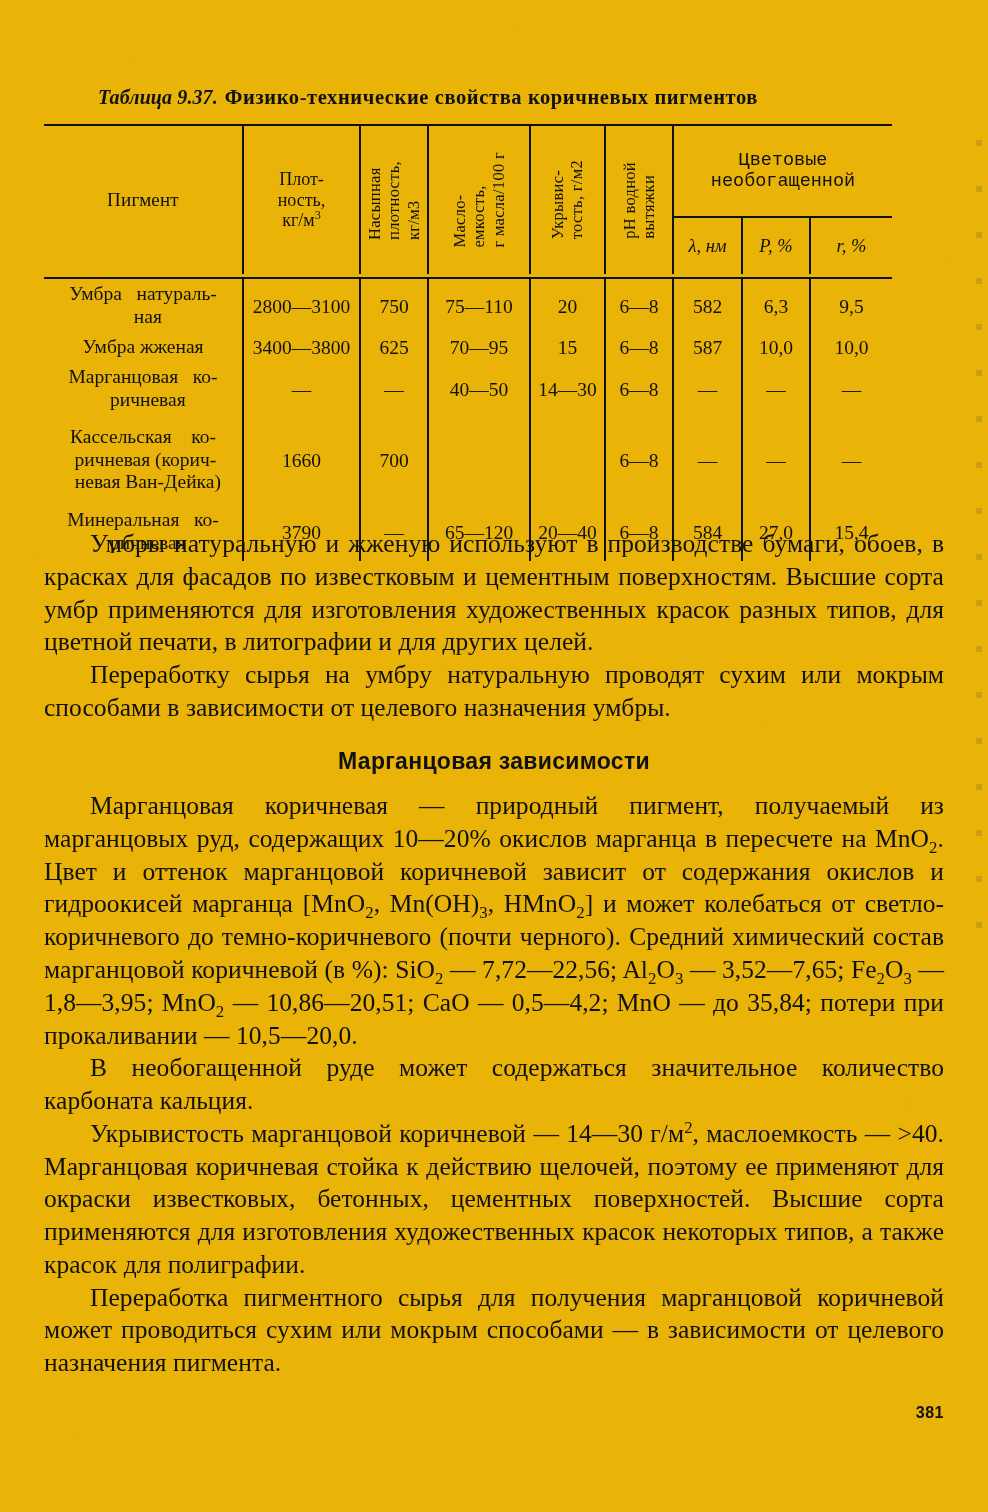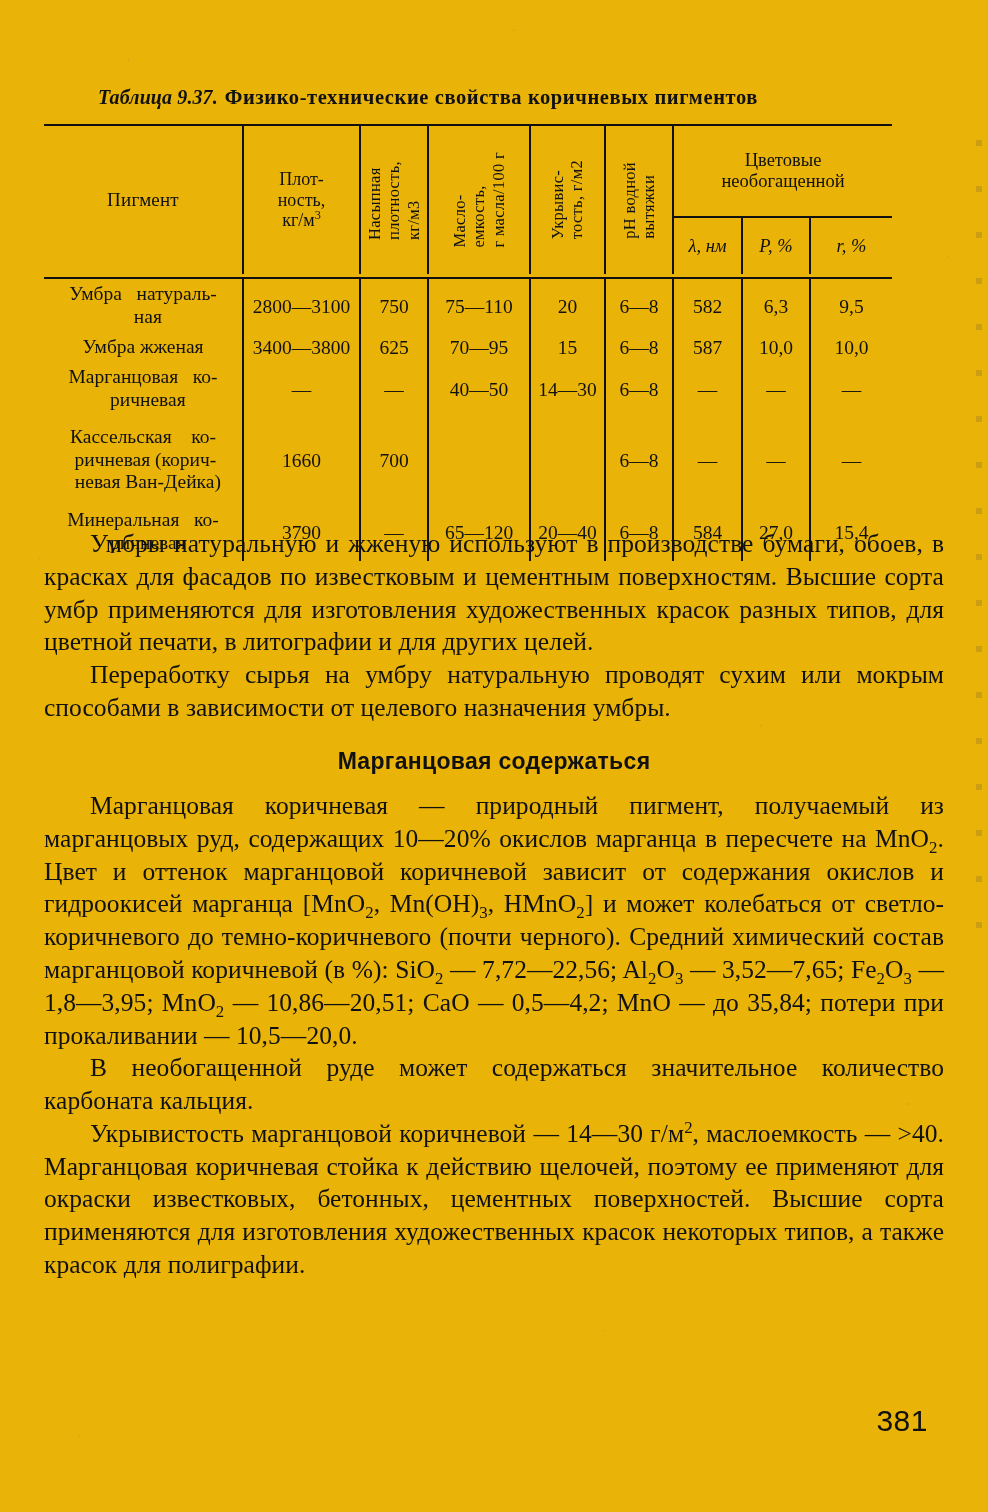--- a/index.html
+++ b/index.html
@@ -94,21 +94,21 @@
   table.tbl td, table.tbl th {
     padding: 0;
     vertical-align: middle;
     font-weight: normal;
     text-align: center;
   }
 
   .rule-top      { border-top: 2.6px solid #111; }
   .rule-head-bot { border-bottom: 2.4px solid #111; }
   .vline-l       { border-left: 2.2px solid #111; }
-  .grp-underline { border-bottom: 2.2px solid #111; }
+  .grp-underline { border-bottom: 2.2px solid #111; font-family: Liberation Mono, monospace; }
 
   
   .hcell {
     height: 148px;
     position: relative;
   }
   .hcell-pigment {
     font-size: 19px;
     letter-spacing: .2px;
   }
@@ -200,25 +200,25 @@
     letter-spacing: .3px;
     text-indent: 0;
   }
 
   sub { font-size: .66em; vertical-align: sub; line-height: 0; }
   sup { font-size: .66em; vertical-align: super; line-height: 0; }
 
   
   #folio {
     position: absolute;
-    right: 60px;
+    right: 44px;
     top: 1404px;
     font-family: "Liberation Sans", sans-serif;
-    font-weight: normal;
-    font-size: 30px;
+    font-weight: bold;
+    font-size: 16px;
     letter-spacing: .5px;
   }
 </style>
 </head>
 <body>
 
 <div id="page">
 
   <div id="caption">
     <span class="cap-label">Таблица 9.37.</span><span class="cap-title">Физико-технические свойства коричневых пигментов</span>
@@ -433,28 +433,29 @@
     </table>
   </div>
 
   <div id="body-text">
 
     <p>Умбры натуральную и жженую используют в производстве бумаги, обоев, в красках для фасадов по известковым и цементным поверхностям. Высшие сорта умбр применяются для изготовления художественных красок разных типов, для цветной печати, в литографии и для других целей.</p>
 
     <p>Переработку сырья на умбру натуральную проводят сухим или мокрым способами в зависимости от целевого назначения умбры.</p>
 
 
-    <h2 class="section-head">Марганцовая  содержаться</h2>
+    <h2 class="section-head">Марганцовая  зависимости</h2>
 
     <p><span>Марганцовая коричневая — природный пигмент, получаемый из марганцовых руд, содержащих 10—20% окислов марганца в пересчете на MnO</span><sub>2</sub><span>. Цвет и оттенок марганцовой коричневой зависит от содержания окислов и гидроокисей марганца [MnO</span><sub>2</sub><span>, Mn(OH)</span><sub>3</sub><span>, HMnO</span><sub>2</sub><span>] и может колебаться от светло-коричневого до темно-коричневого (почти черного). Средний химический состав марганцовой коричневой (в  %): SiO</span><sub>2</sub><span> — 7,72—22,56; Al</span><sub>2</sub><span>O</span><sub>3</sub><span> — 3,52—7,65; Fe</span><sub>2</sub><span>O</span><sub>3</sub><span> — 1,8—3,95;  MnO</span><sub>2</sub><span> — 10,86—20,51;  CaO — 0,5—4,2;  MnO — до 35,84; потери при прокаливании — 10,5—20,0.</span></p>
 
     <p class="last-line-left">В необогащенной руде может содержаться значительное количество карбоната кальция.</p>
 
     <p class="last-line-left"><span>Укрывистость марганцовой коричневой — 14—30  г/м</span><sup>2</sup><span>, маслоемкость — &gt;40. Марганцовая коричневая стойка к действию щелочей, поэтому ее применяют для окраски известковых, бетонных, цементных поверхностей. Высшие сорта применяются для изготовления художественных красок некоторых типов, а также красок для полиграфии.</span></p>
 
+    <p class="last-line-left">Переработка пигментного сырья для получения марганцовой коричневой может проводиться сухим или мокрым способами — в зависимости от целевого назначения пигмента.</p>
 
   </div>
 
   <div id="folio">381</div>
 
   <div id="edge-artifacts"></div>
   <div id="speckle"></div>
 </div>
 
 </body></html>

